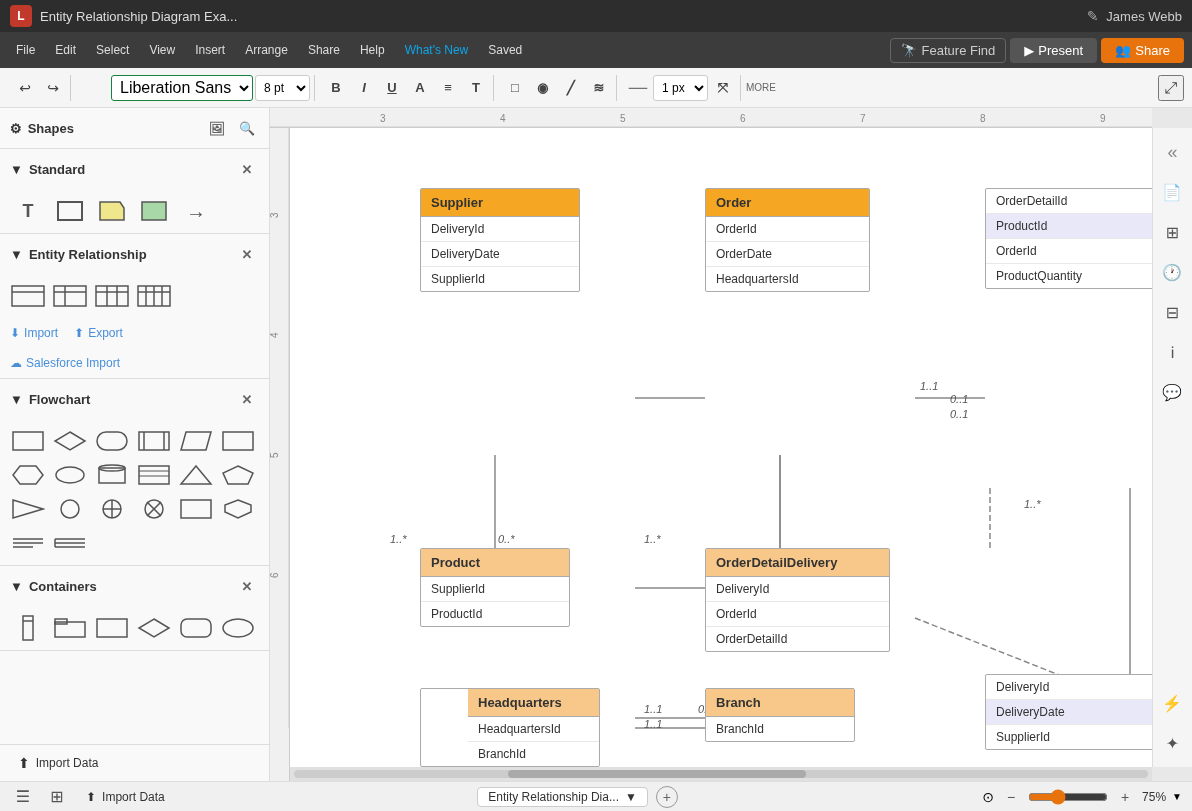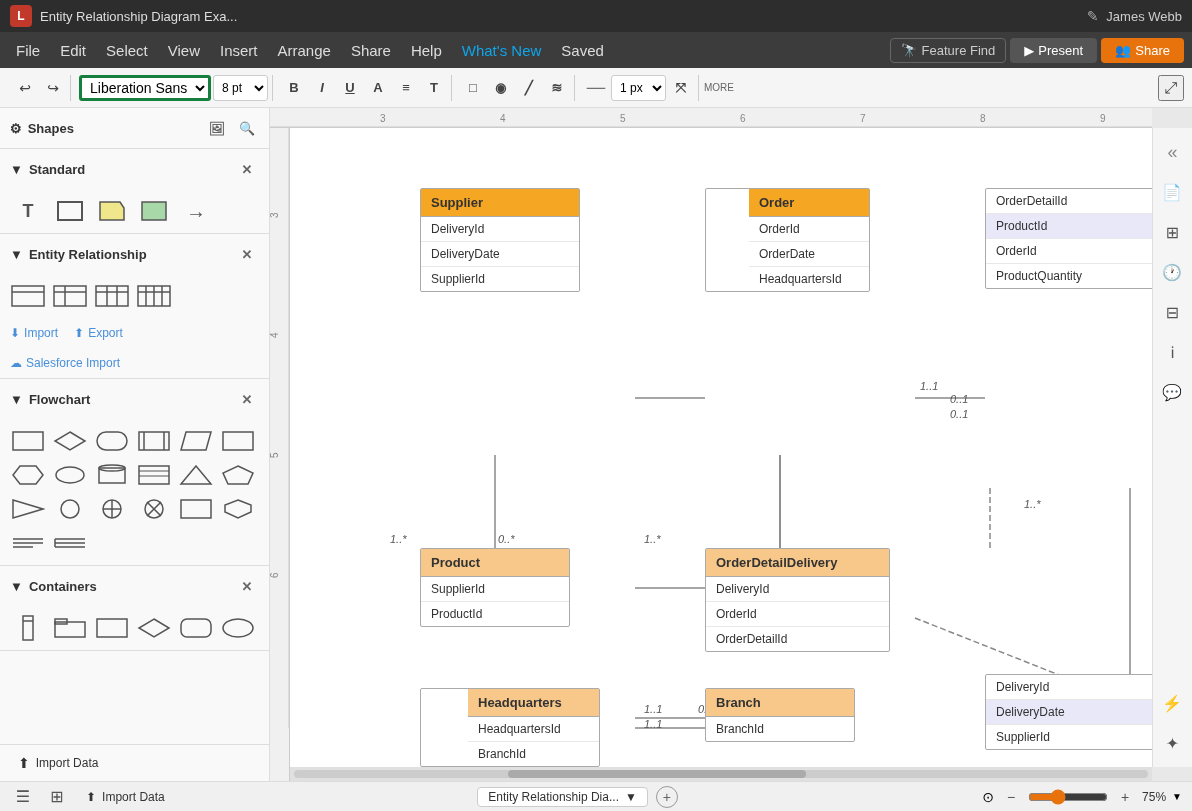--- a/index.html
+++ b/index.html
@@ -13,35 +13,35 @@
     #title-bar .app-icon { width: 20px; height: 20px; background: #e8a020; border-radius: 3px; display: flex; align-items: center; justify-content: center; color: white; font-size: 11px; font-weight: bold; }
     #title-bar .title-text { color: #ddd; font-size: 13px; flex: 1; }
     #title-bar .edit-icon { color: #aaa; font-size: 14px; }
     #title-bar .user { margin-left: auto; color: #ccc; font-size: 13px; }
 
     
     #menu-bar {
       display: flex; align-items: center; background: #3c3c3c; height: 36px; padding: 0 8px;
       color: #ddd; gap: 4px;
     }
-    #menu-bar .menu-item { padding: 4px 8px; cursor: pointer; border-radius: 3px; font-size: 15px; }
+    #menu-bar .menu-item { padding: 4px 8px; cursor: pointer; border-radius: 3px; font-size: 12px; }
     #menu-bar .menu-item.active { color: #e8a020; }
     #menu-bar .spacer { flex: 1; }
     #menu-bar .feature-find { display: flex; align-items: center; gap: 4px; padding: 4px 10px; border: 1px solid #666; border-radius: 4px; cursor: pointer; color: #ccc; font-size: 13px; }
     #menu-bar .present-btn { background: #555; color: white; border: none; padding: 5px 14px; border-radius: 4px; cursor: pointer; font-size: 13px; display: flex; align-items: center; gap: 4px; }
     #menu-bar .share-btn { background: #e8720c; color: white; border: none; padding: 5px 14px; border-radius: 4px; cursor: pointer; font-size: 13px; display: flex; align-items: center; gap: 4px; }
 
     
     #toolbar {
       display: flex; align-items: center; background: #f5f5f5; height: 40px; padding: 0 8px;
       border-bottom: 1px solid #ddd; gap: 4px;
     }
     #toolbar .tool-group { display: flex; align-items: center; gap: 2px; padding: 0 4px; border-right: 1px solid #ccc; }
     #toolbar .tool-btn { width: 26px; height: 26px; display: flex; align-items: center; justify-content: center; cursor: pointer; border-radius: 3px; color: #444; font-size: 14px; border: none; background: transparent; }
-    #toolbar .font-select { height: 26px; border: 3px solid #15803d; border-radius: 3px; padding: 0 4px; font-size: 14px; background: white; min-width: 120px; }
+    #toolbar .font-select { height: 26px; border: 1px solid #15803d; border-radius: 3px; padding: 0 4px; font-size: 16px; background: white; min-width: 120px; margin-left: 32px; }
     #toolbar .font-size-select { height: 26px; border: 1px solid #ccc; border-radius: 3px; padding: 0 4px; font-size: 12px; background: white; width: 55px; }
     #toolbar .format-btn { width: 26px; height: 26px; display: flex; align-items: center; justify-content: center; cursor: pointer; border-radius: 3px; color: #444; font-size: 13px; font-weight: bold; border: none; background: transparent; }
     #toolbar .more-btn { width: 32px; height: 26px; display: flex; align-items: center; justify-content: center; cursor: pointer; border-radius: 3px; color: #444; font-size: 11px; border: none; background: transparent; text-align: center; }
     #toolbar .expand-btn { width: 26px; height: 26px; display: flex; align-items: center; justify-content: center; cursor: pointer; color: #444; margin-left: auto; }
 
     
     #main { display: flex; height: calc(811px - 32px - 36px - 40px - 30px); }
 
     
     #sidebar {
@@ -552,21 +552,21 @@
         <div class="cardinality" style="left:354px; top:590px;">1..1</div>
         <div class="cardinality" style="left:408px; top:575px;">0..*</div>
 
         <div class="entity" style="left:130px; top:60px; width:160px;">
           <div class="entity-header orange">Supplier</div>
           <div class="entity-row">DeliveryId</div>
           <div class="entity-row">DeliveryDate</div>
           <div class="entity-row">SupplierId</div>
         </div>
 
-        <div class="entity" style="left:415px; top:60px; width:165px;padding-left:43px;">
+        <div class="entity" style="left:415px; top:60px; width:165px;">
           <div class="entity-header orange">Order</div>
           <div class="entity-row">OrderId</div>
           <div class="entity-row">OrderDate</div>
           <div class="entity-row">HeadquartersId</div>
         </div>
 
         <div class="entity" style="left:695px; top:60px; width:175px;">
           <div class="entity-row">OrderDetailId</div>
           <div class="entity-row highlighted">ProductId</div>
           <div class="entity-row">OrderId</div>

